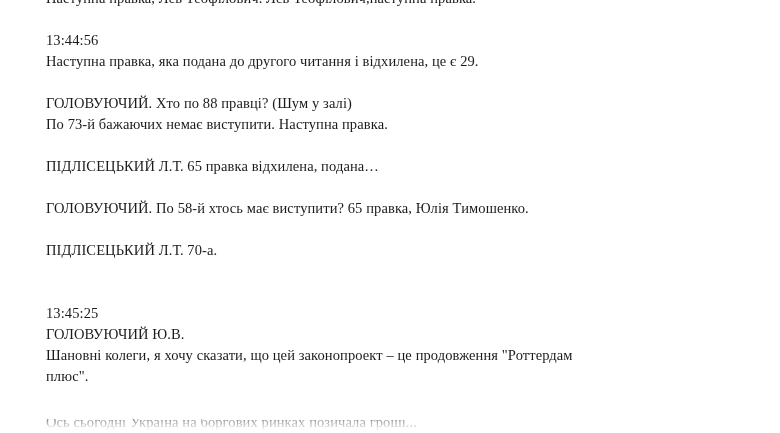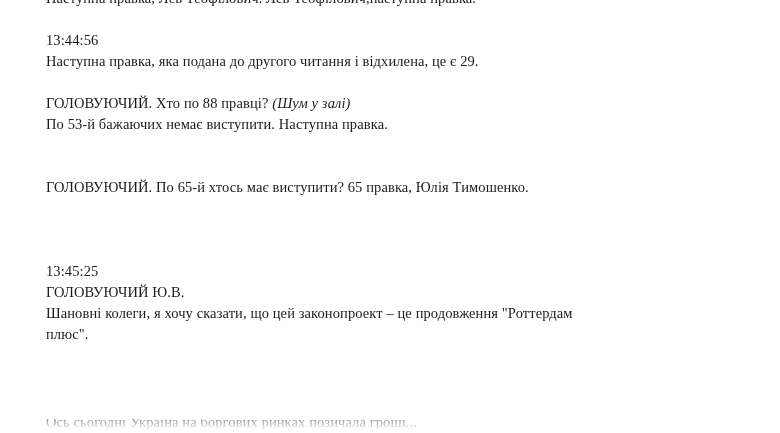--- a/index.html
+++ b/index.html
@@ -34,21 +34,20 @@
     color: #1b1b1b;
     letter-spacing: 0.1px;
   }
   .line.clipped-top {
     overflow: hidden;
   }
   .gap-lg {
     height: 21px;
   }
   .italic {
-    font-style: italic;
   }
   .bottom-fade {
     position: absolute;
     left: 0;
     right: 0;
     bottom: 0;
     height: 16px;
     background: linear-gradient(to bottom, rgba(255,255,255,0) 0%, #ffffff 85%);
     pointer-events: none;
   }
@@ -76,31 +75,33 @@
     <div class="line clipped-top">Наступна правка, Лев Теофілович. Лев Теофілович,наступна правка.</div>
 
     <div class="gap-lg"></div>
 
     <div class="line">13:44:56</div>
     <div class="line">Наступна правка, яка подана до другого читання і відхилена, це є 29.</div>
 
     <div class="gap-lg"></div>
 
     <div class="line"><span>ГОЛОВУЮЧИЙ. Хто по 88 правці? </span><span class="italic">(Шум у залі)</span></div>
-    <div class="line">По 53-й бажаючих немає виступити. Наступна правка.</div>
+    <div class="line">По 73-й бажаючих немає виступити. Наступна правка.</div>
 
     <div class="gap-lg"></div>
 
+    <div class="line">ПІДЛІСЕЦЬКИЙ Л.Т. 65 правка відхилена, подана…</div>
 
     <div class="gap-lg"></div>
 
-    <div class="line">ГОЛОВУЮЧИЙ. По 65-й хтось має виступити? 65 правка, Юлія Тимошенко.</div>
+    <div class="line">ГОЛОВУЮЧИЙ. По 58-й хтось має виступити? 65 правка, Юлія Тимошенко.</div>
 
     <div class="gap-lg"></div>
 
+    <div class="line">ПІДЛІСЕЦЬКИЙ Л.Т. 70-а.</div>
 
     <div class="gap-lg"></div>
 
 
     <div class="gap-lg"></div>
 
     <div class="line">13:45:25</div>
     <div class="line">ГОЛОВУЮЧИЙ Ю.В.</div>
     <div class="line">Шановні колеги, я хочу сказати, що цей законопроект – це продовження "Роттердам плюс".</div>
 

